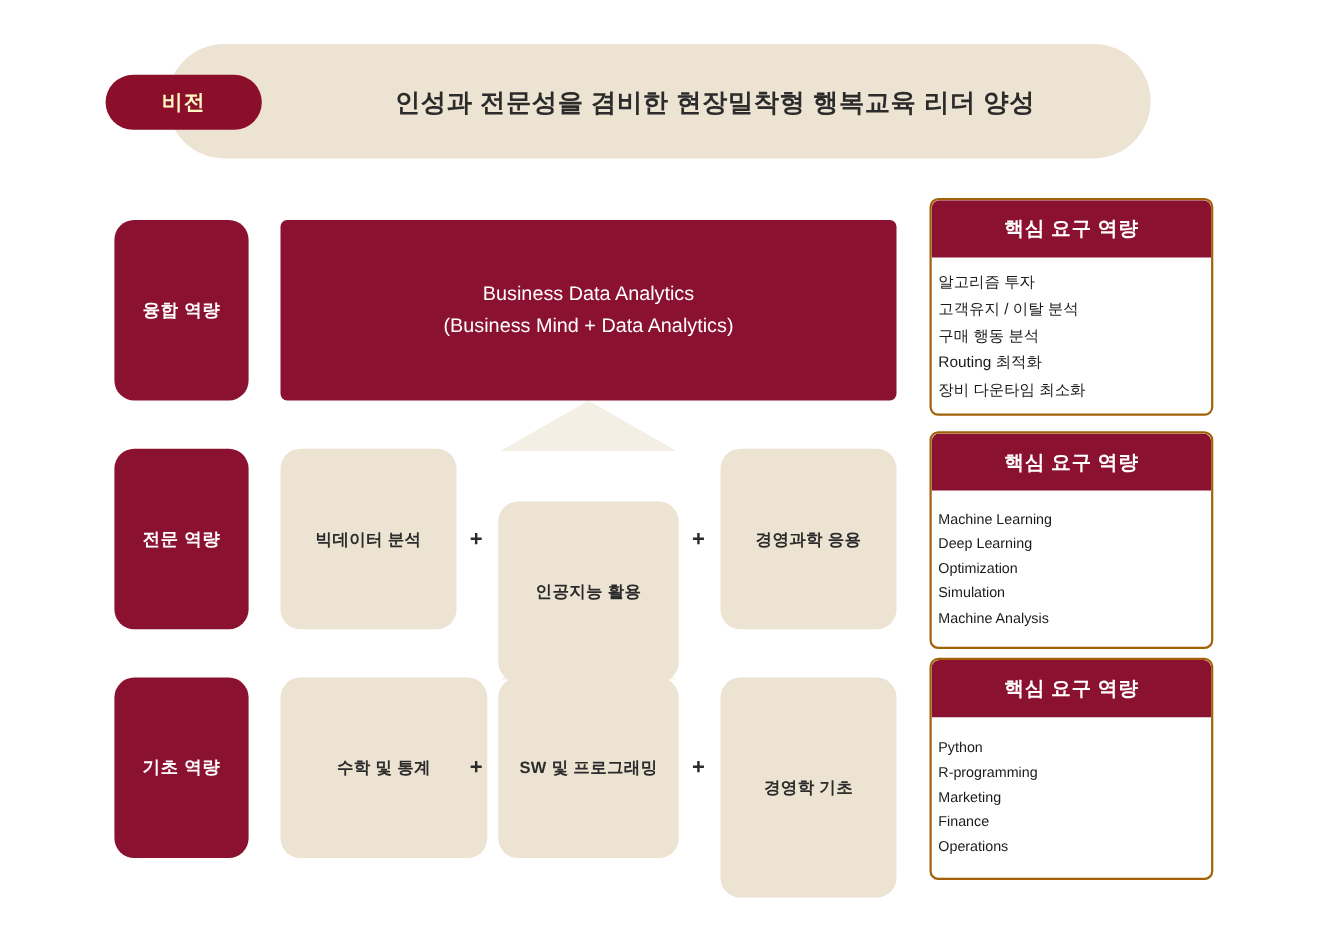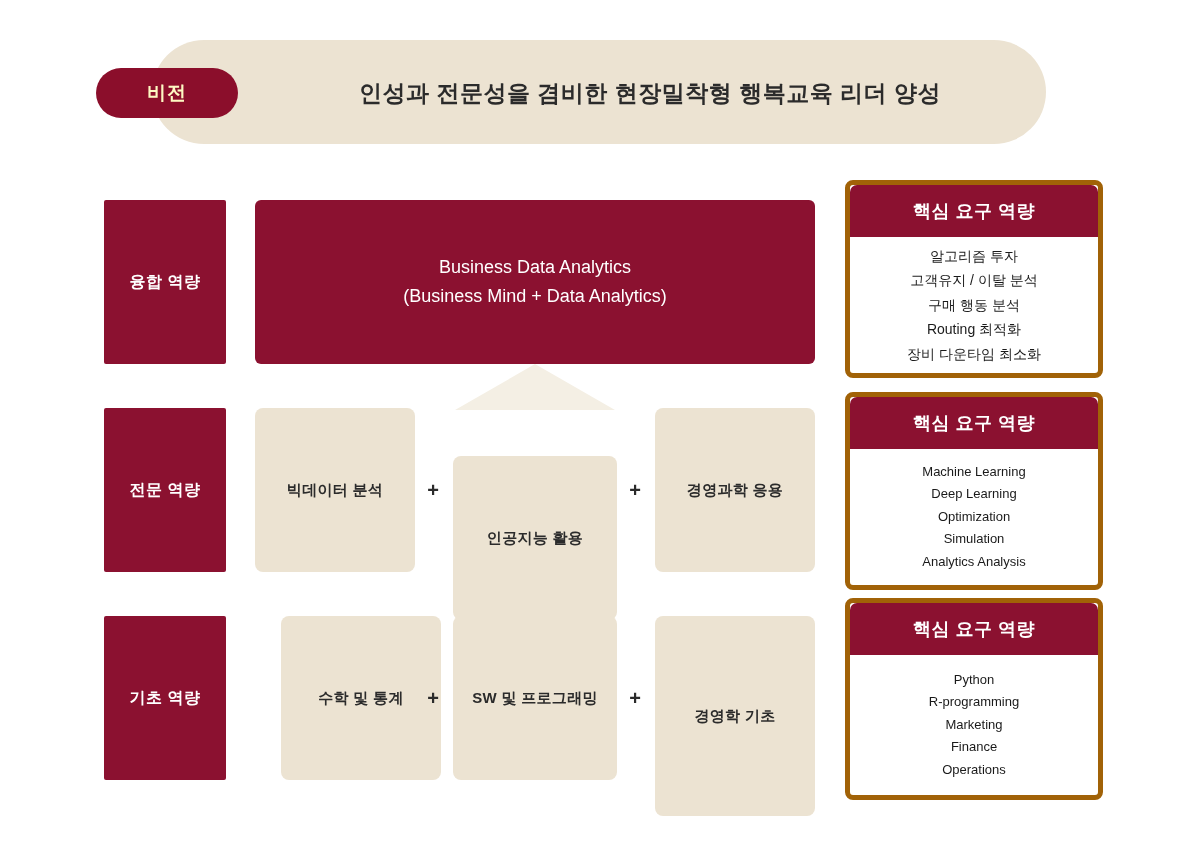--- a/index.html
+++ b/index.html
@@ -56,21 +56,21 @@
     color: #2b2b2b;
     letter-spacing: 0.5px;
   }
 
   
   .level-label {
     position: absolute;
     left: 104px;
     width: 122px;
     background: #8b1130;
-    border-radius: 2px;
+    border-radius: 18px;
     color: #ffffff;
     font-size: 16px;
     font-weight: bold;
     display: flex;
     align-items: center;
     justify-content: center;
     letter-spacing: 0.5px;
   }
   #level-label-0 { top: 200px; height: 164px; }
   #level-label-1 { top: 408px; height: 164px; }
@@ -103,21 +103,21 @@
     background: #f4efe4;
     clip-path: polygon(50% 0%, 100% 100%, 0% 100%);
   }
   #arrow-upper { top: 364px; }
   #arrow-lower { top: 572px; }
 
   
   .tier-block {
     position: absolute;
     background: #ece3d2;
-    border-radius: 8px;
+    border-radius: 18px;
     display: flex;
     align-items: center;
     justify-content: center;
     font-size: 15px;
     font-weight: bold;
     color: #2b2b2b;
     letter-spacing: 0.3px;
   }
   .plus-sign {
     position: absolute;
@@ -131,33 +131,33 @@
   }
 
   
   #tier1-block0 { left: 255px;  top: 408px; width: 160px; height: 164px; }
   #tier1-plus0  { left: 415px;  top: 408px; height: 164px; }
   #tier1-block1 { left: 453px;  top: 408px; width: 164px; height: 164px; margin-top: 48px; }
   #tier1-plus1  { left: 617px;  top: 408px; height: 164px; }
   #tier1-block2 { left: 655px;  top: 408px; width: 160px; height: 164px; }
 
   
-  #tier2-block0 { left: 255px;  top: 616px; width: 160px; height: 164px; margin-left: 26px; }
+  #tier2-block0 { left: 255px;  top: 616px; width: 188px; height: 164px; }
   #tier2-plus0  { left: 415px;  top: 616px; height: 164px; }
   #tier2-block1 { left: 453px;  top: 616px; width: 164px; height: 164px; }
   #tier2-plus1  { left: 617px;  top: 616px; height: 164px; }
   #tier2-block2 { left: 655px;  top: 616px; width: 160px; height: 200px; }
 
   
   .req-card {
     position: absolute;
     left: 845px;
     width: 258px;
     background: #ffffff;
-    border: 5px solid #a16207;
+    border: 2px solid #a16207;
     border-radius: 8px;
     overflow: hidden;
     box-sizing: border-box;
   }
   #req-card-0 { top: 180px; height: 198px; }
   #req-card-1 { top: 392px; height: 198px; }
   #req-card-2 { top: 598px; height: 202px; }
 
   .req-head {
     background: #8b1130;
@@ -167,21 +167,21 @@
     height: 52px;
     display: flex;
     align-items: center;
     justify-content: center;
     letter-spacing: 0.5px;
     border-radius: 7px 7px 0 0;
   }
   .req-body {
     display: flex;
     flex-direction: column;
-    align-items: center;
+    align-items: flex-start;
     justify-content: center;
     height: calc(100% - 52px);
     padding: 4px 6px;
     box-sizing: border-box;
   }
   .req-item {
     font-size: 14px;
     color: #1a1a1a;
     line-height: 1.75;
     text-align: center;
@@ -231,21 +231,21 @@
   </div>
 </div>
 
 <div class="req-card" id="req-card-1">
   <div class="req-head">핵심 요구 역량</div>
   <div class="req-body latin">
     <div class="req-item">Machine Learning</div>
     <div class="req-item">Deep Learning</div>
     <div class="req-item">Optimization</div>
     <div class="req-item">Simulation</div>
-    <div class="req-item">Analytics Analysis</div>
+    <div class="req-item">Machine Analysis</div>
   </div>
 </div>
 
 <div class="req-card" id="req-card-2">
   <div class="req-head">핵심 요구 역량</div>
   <div class="req-body latin">
     <div class="req-item">Python</div>
     <div class="req-item">R-programming</div>
     <div class="req-item">Marketing</div>
     <div class="req-item">Finance</div>

